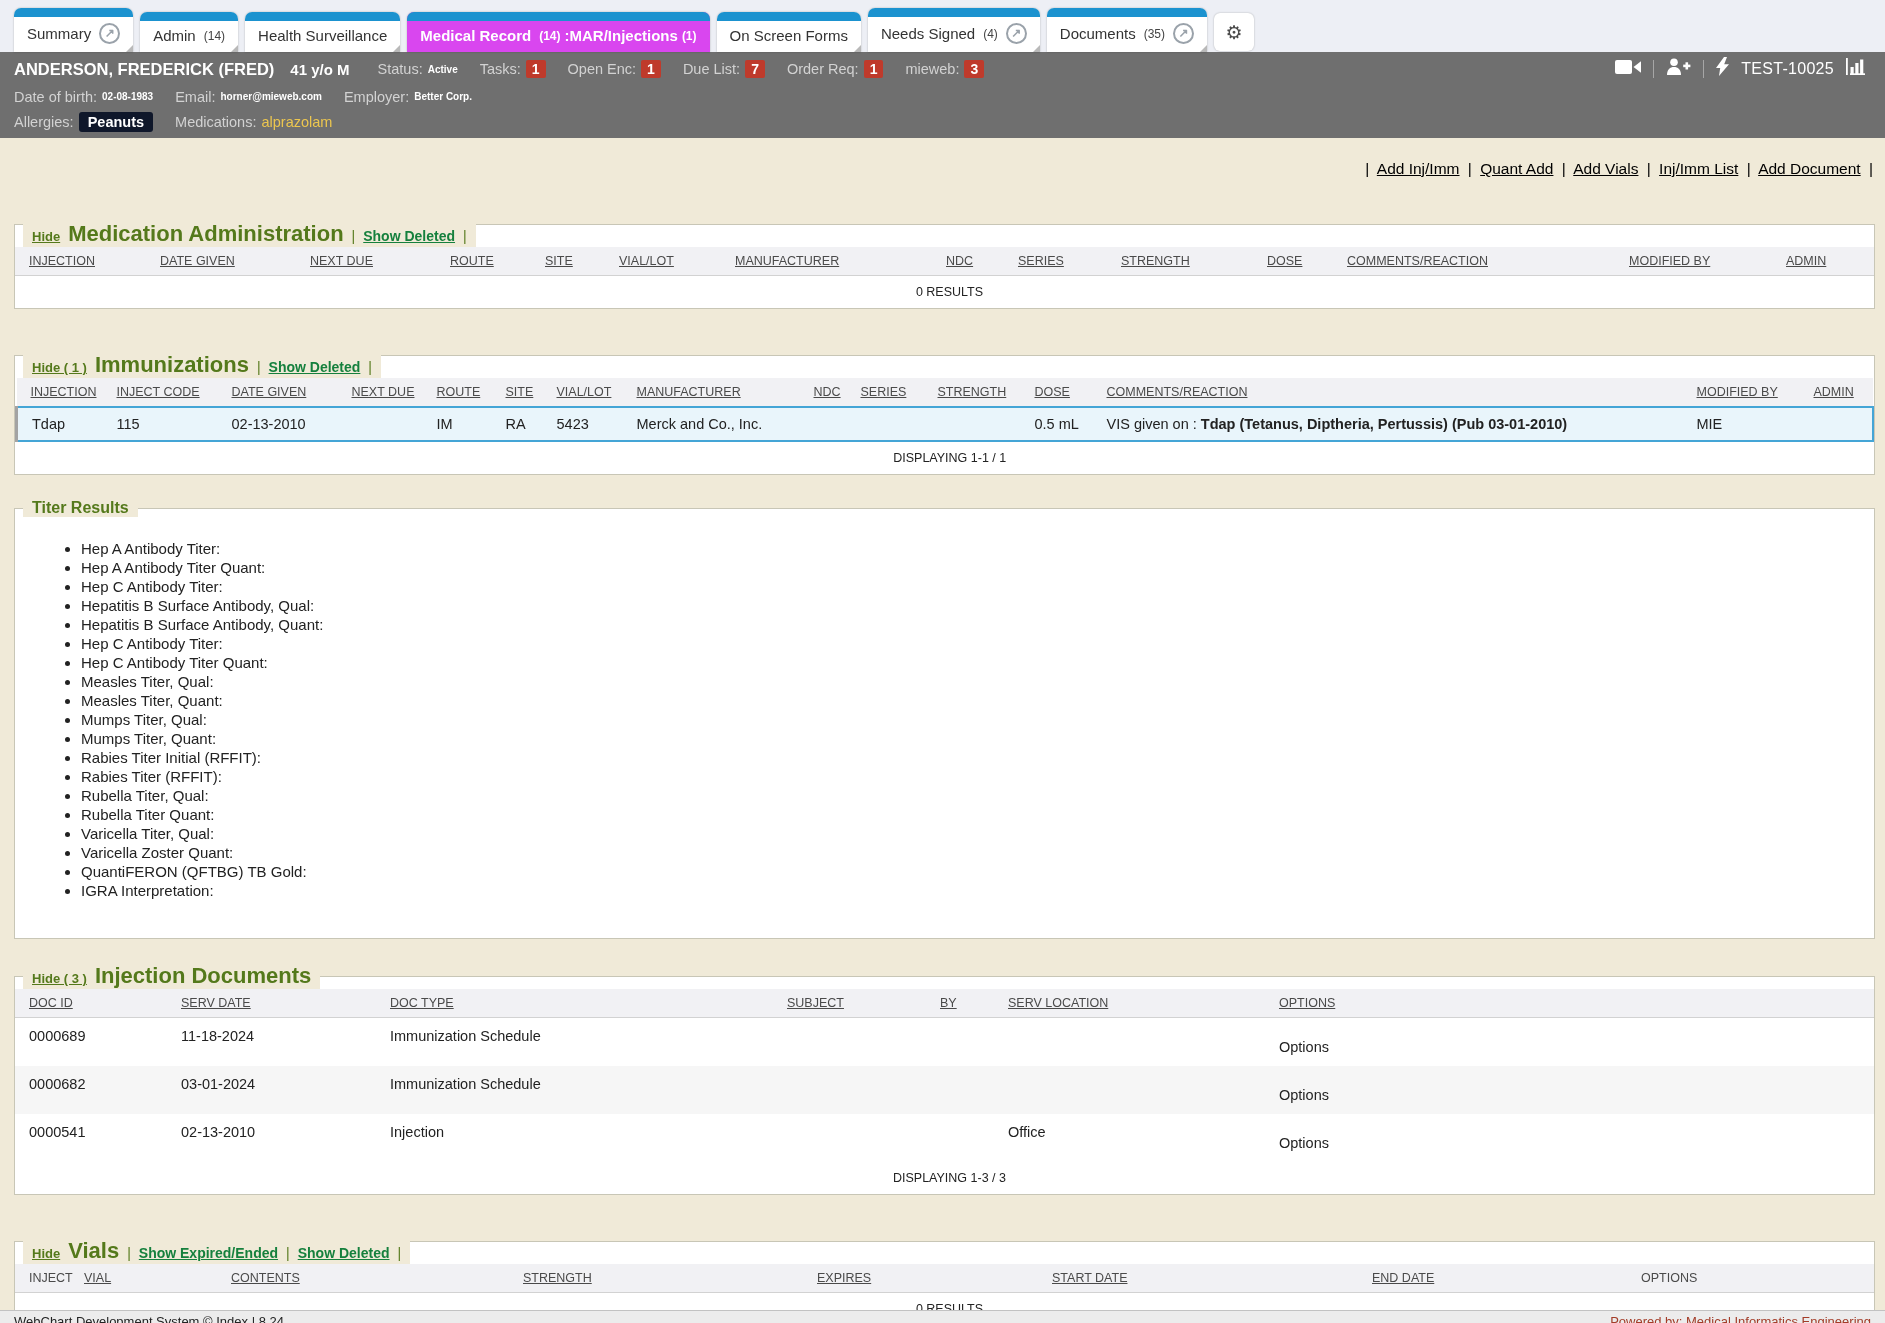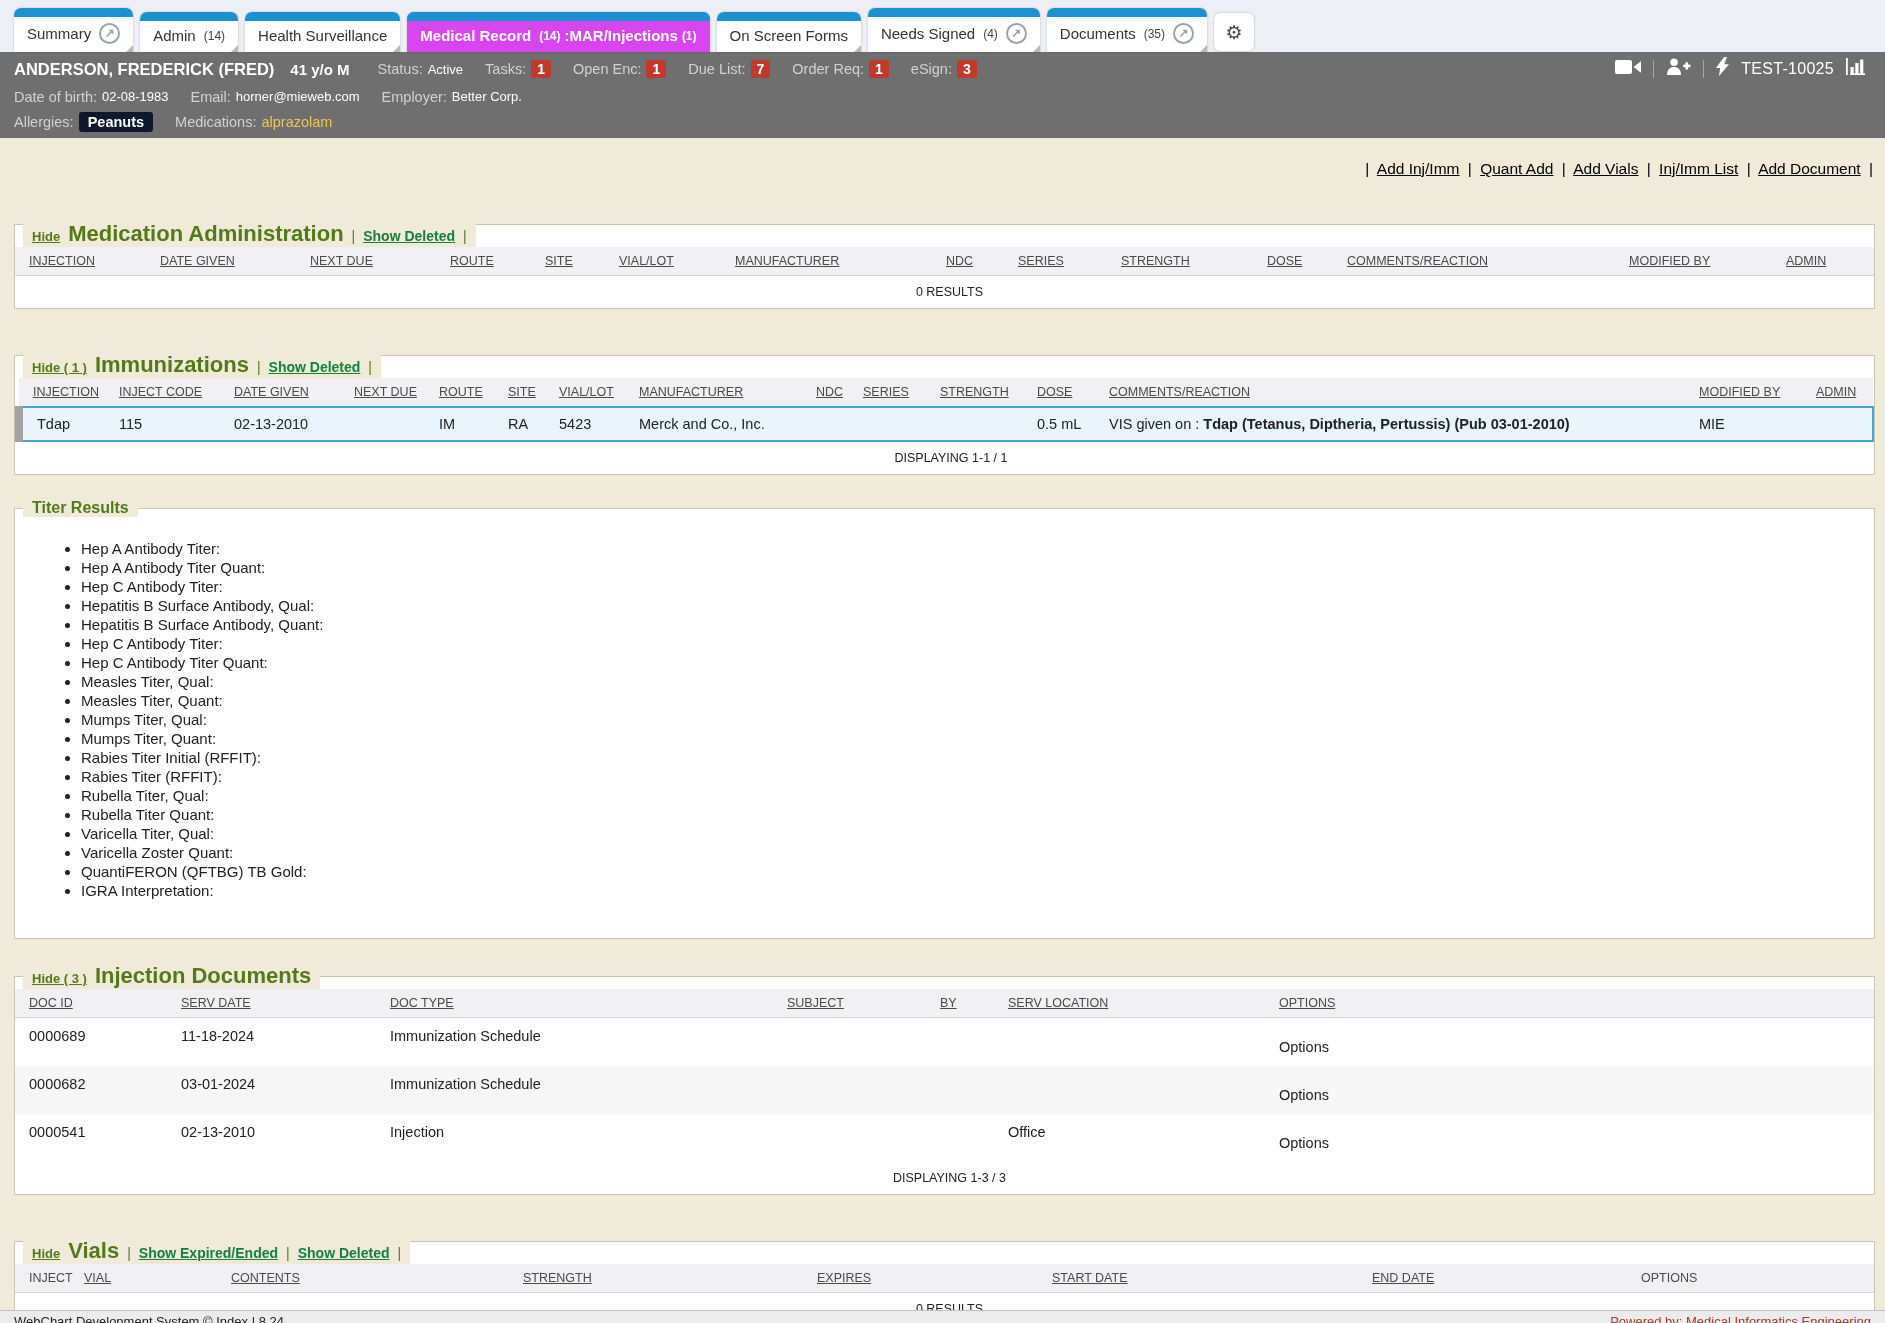--- a/index.html
+++ b/index.html
@@ -45,21 +45,21 @@
   }
 
   
   .pt-bar { background:#6f6f6f; color:#fff; padding:0 14px 4px; }
   .pt-row { display:flex; align-items:center; white-space:nowrap; }
   .pt-row1 { height:32px; padding-top:2px; position:relative; }
   .pt-row2, .pt-row3 { height:25px; }
   .pt-name { font-size:16.5px; font-weight:bold; margin-right:16px; }
   .pt-age { font-size:15px; font-weight:bold; margin-right:28px; }
   .lbl { color:#d2d2d2; font-size:14.5px; margin-right:5px; }
-  .val { color:#fff; font-size:13px; font-weight:normal; }
+  .val { color:#fff; font-size:10px; font-weight:bold; }
   .gap { margin-left:22px; }
   .badge {
     display:inline-block; min-width:12px; text-align:center; background:#bf3a2b;
     color:#fff; font-weight:bold; font-size:14px; padding:1px 6px; border-radius:2px;
   }
   .pt-icons { position:absolute; right:4px; top:5px; display:flex; align-items:center; gap:12px; }
   .icon-sep { width:1px; height:18px; background:#a6a6a6; }
   .pt-id { font-size:16px; letter-spacing:.3px; }
   .allergy-badge {
     display:inline-block; background:#0f172a; color:#fff; font-weight:bold;
@@ -100,21 +100,21 @@
   table.grid thead th.nound { text-decoration:none; cursor:default; }
   table.grid th:first-child, table.grid td:first-child { padding-left:14px; }
   .empty-row td, .displaying td {
     text-align:center; font-size:12.5px; color:#222; padding:9px 4px; background:#fff;
   }
   tr.hl td {
     background:#e9f5fb; font-size:14.5px; padding:8px 4px;
     border-top:2px solid #44a5d6; border-bottom:2px solid #44a5d6;
     white-space:nowrap; overflow:hidden;
   }
-  tr.hl td:first-child { border-left:8px solid #a3a3a3; }
+  tr.hl td:first-child { border-left:3px solid #a3a3a3; }
   tr.hl td:last-child { border-right:2px solid #44a5d6; }
 
   
   .titer-body { padding:22px 0 38px; }
   .titer-body ul { margin:0 0 0 48px; padding:0 0 0 18px; }
   .titer-body li { font-size:15px; line-height:19px; color:#222; }
 
   
   tr.doc-row td {
     font-size:14.5px; vertical-align:top; padding:10px 4px 0; height:48px;
@@ -206,21 +206,21 @@
     <span class="lbl">Status:</span>
     <span class="val">Active</span>
     <span class="lbl gap">Tasks:</span>
     <span class="badge">1</span>
     <span class="lbl gap">Open Enc:</span>
     <span class="badge">1</span>
     <span class="lbl gap">Due List:</span>
     <span class="badge">7</span>
     <span class="lbl gap">Order Req:</span>
     <span class="badge">1</span>
-    <span class="lbl gap">eSign:</span>
+    <span class="lbl gap">mieweb:</span>
     <span class="badge">3</span>
     <div class="pt-icons">
       <span>
         <svg width="26" height="16" viewBox="0 0 26 16">
             <rect x="0" y="1" width="17" height="14" rx="2" fill="#fff"></rect>
             <path d="M18.5 8 L26 2.2 V13.8 Z" fill="#fff"></path>
           </svg>
       </span>
       <span class="icon-sep"></span>
       <span>

